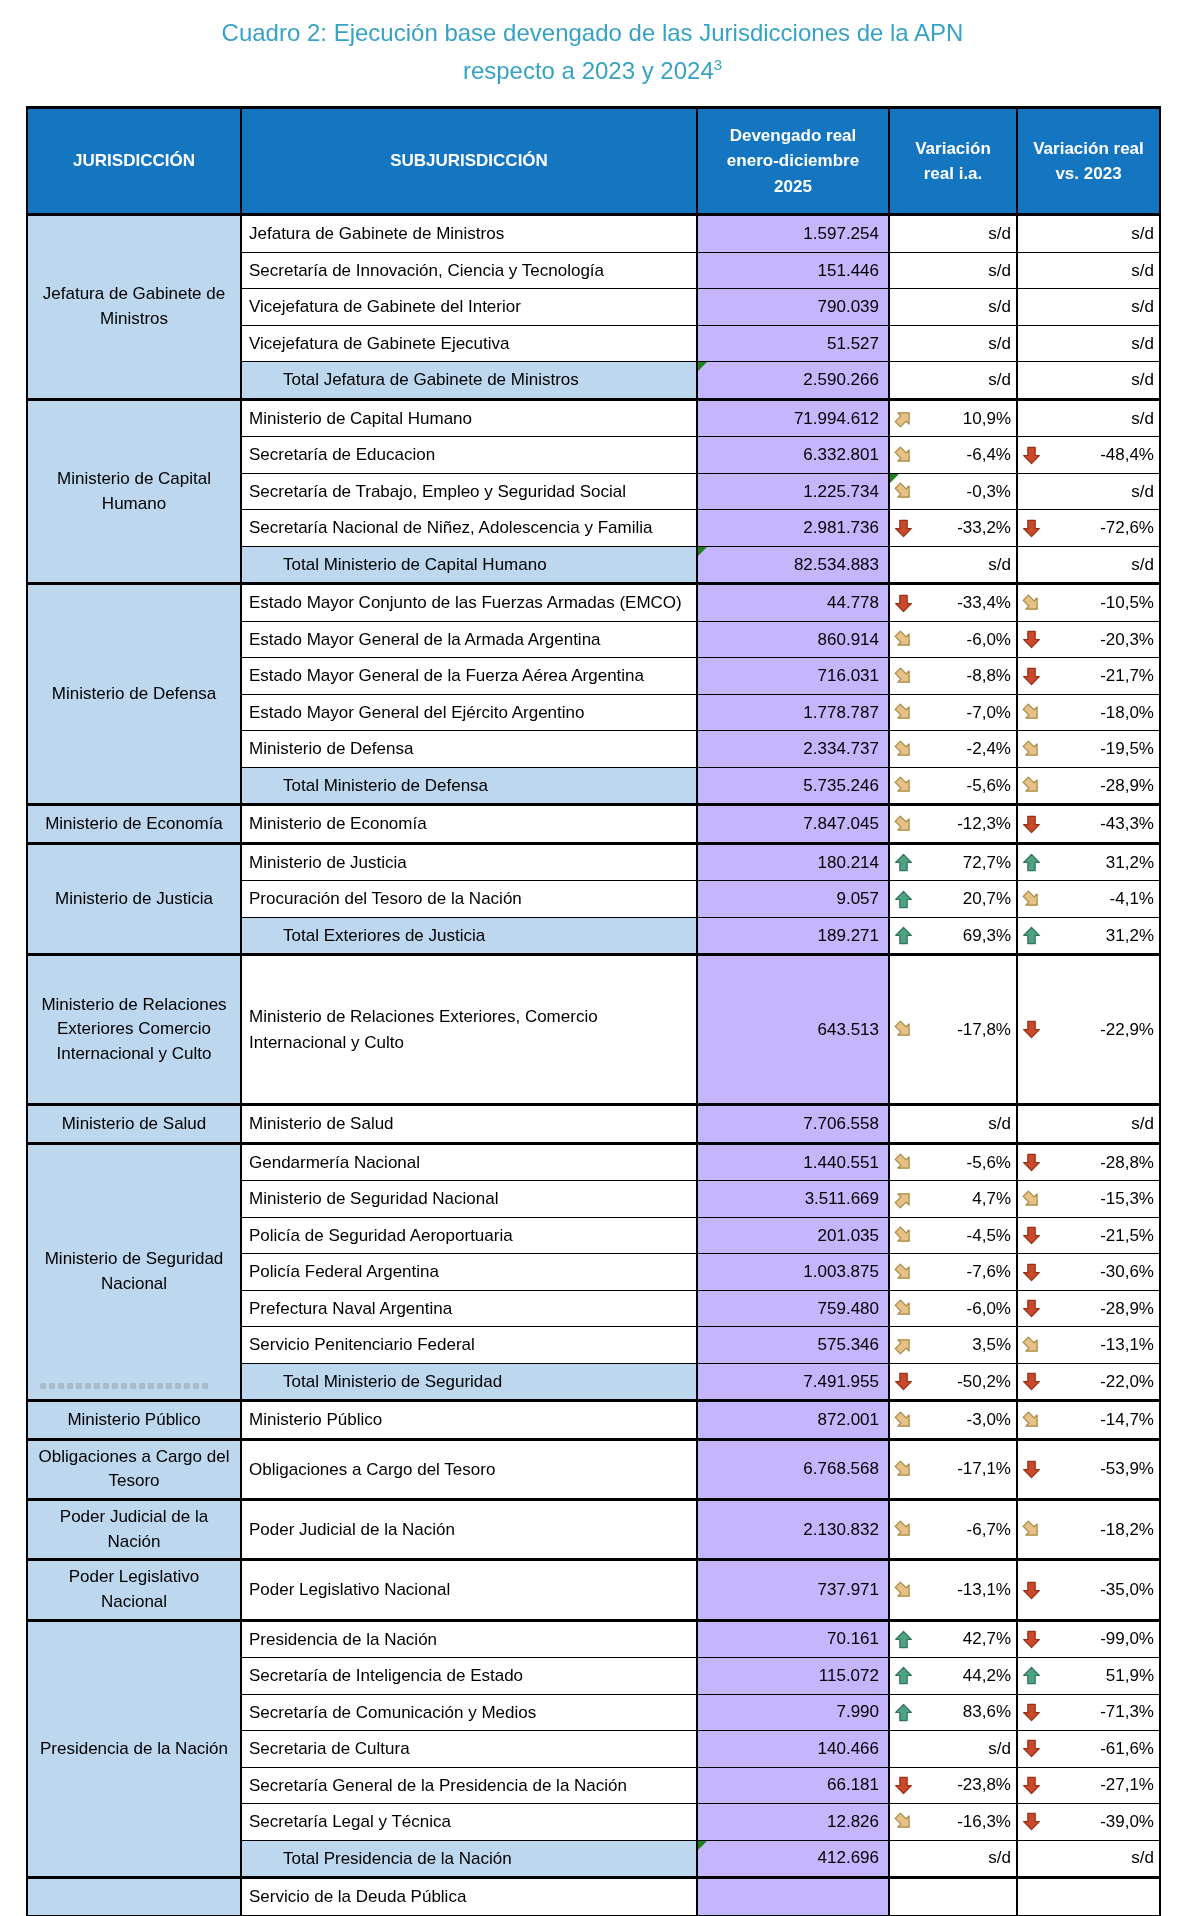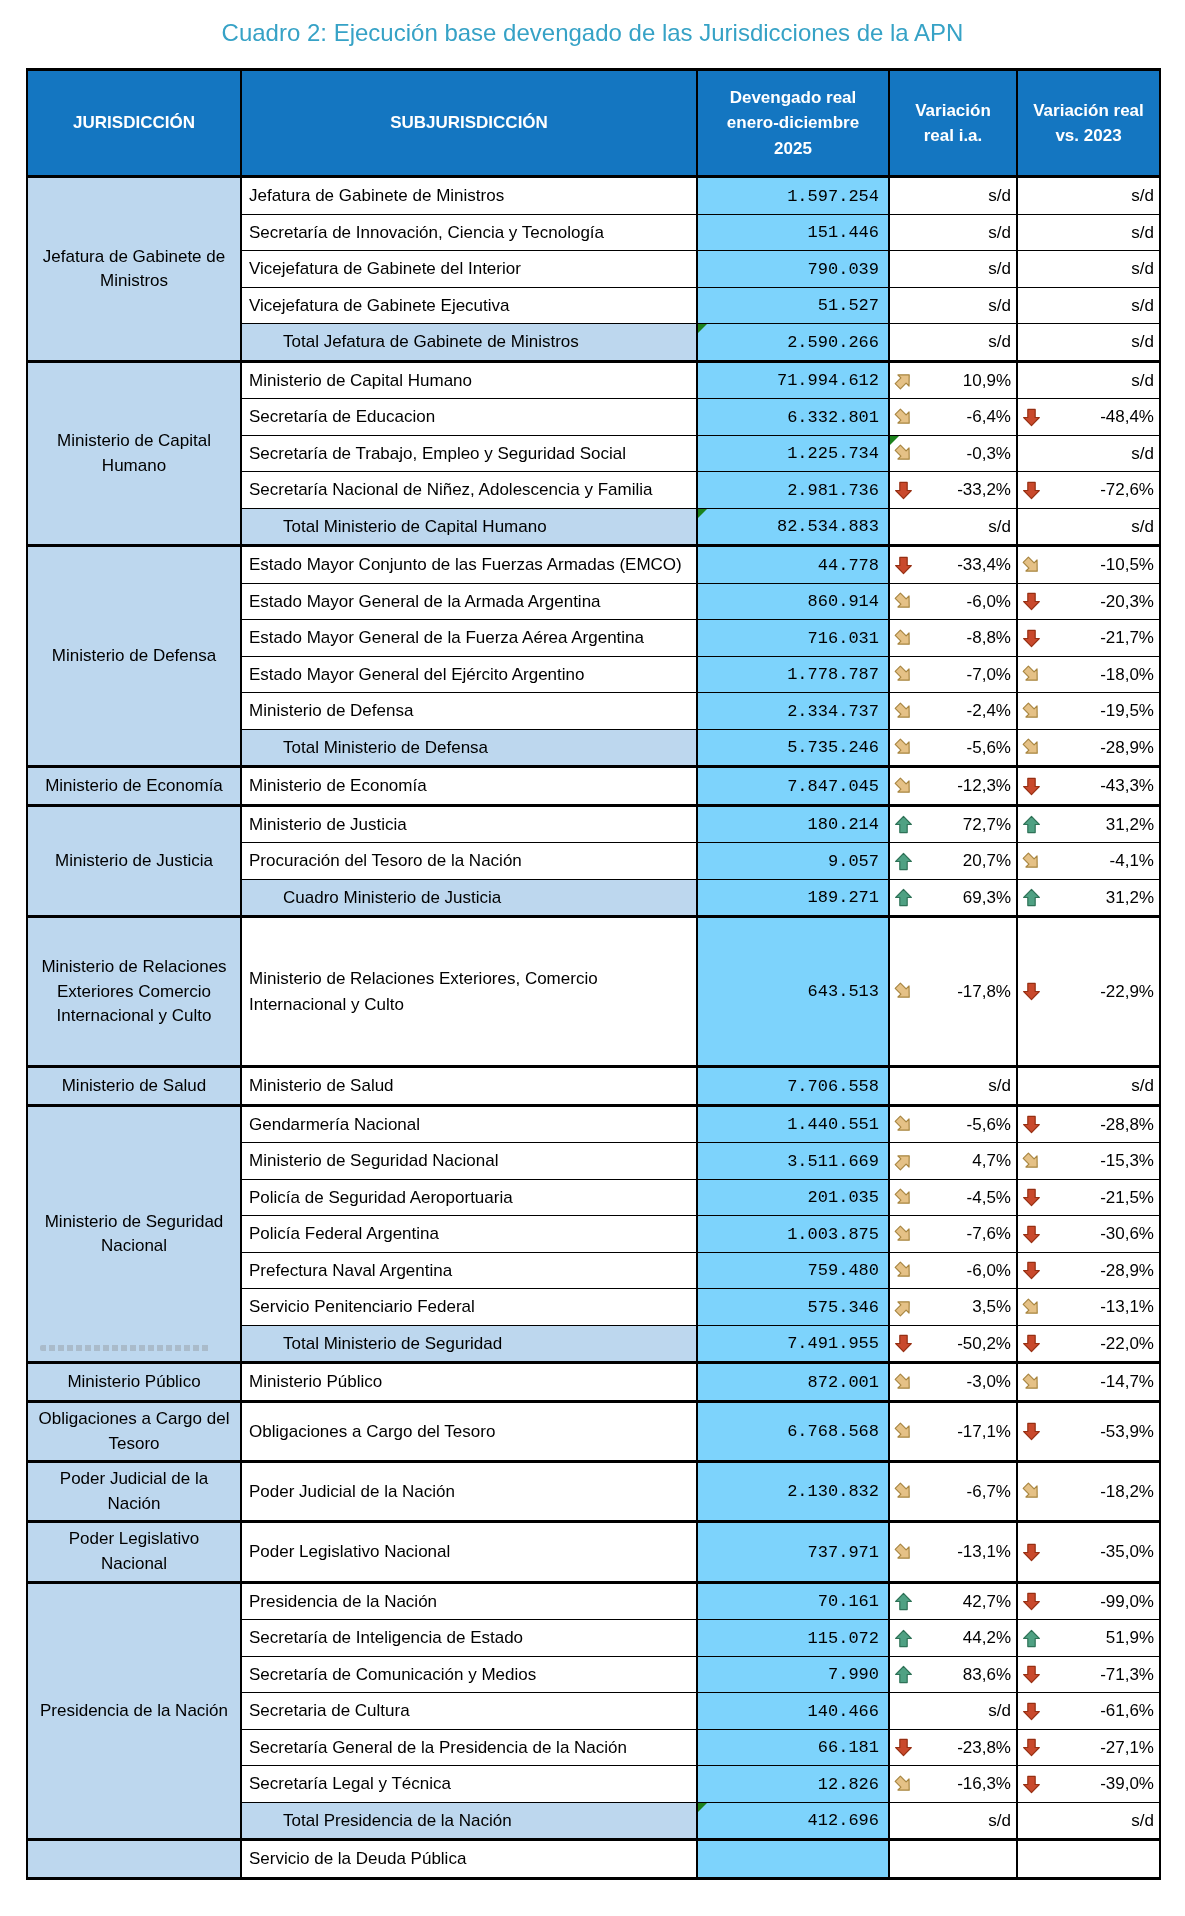--- a/index.html
+++ b/index.html
@@ -68,22 +68,21 @@
     background:#fff;
     text-align:left;
     padding:5px 4px 5px 7px;
     line-height:1.5;
   }
   tr.total-row td.sub-cell{background:var(--light-blue);padding-left:41px;}
   td.val-cell{
     text-align:right;
     padding:5px 9px 5px 4px;
     position:relative;
-    background:#7dd3fc;
-    font-family:Liberation Mono, monospace;
+    background:#c4b5fd;
   }
   td.var-cell{
     padding:4px 5px 4px 4px;
     position:relative;
     background:#fff;
   }
   .var-wrap{display:flex;align-items:center;}
   .var-wrap .pct{flex:1;text-align:right;}
   .icon-box{width:22px;height:20px;display:inline-flex;align-items:center;flex:0 0 22px;}
   svg.arr{display:block;}
@@ -108,20 +107,21 @@
     opacity:.55;border-radius:2px;
   }
 </style>
 </head>
 <body>
 
 <div class="page">
 
   <div class="title">
     <div>Cuadro 2: Ejecución base devengado de las Jurisdicciones de la APN</div>
+    <div><span>respecto a 2023 y 2024</span><sup>3</sup></div>
   </div>
 
   <table class="budget">
     <colgroup>
         <col class="c1">
         <col class="c2">
         <col class="c3">
         <col class="c4">
         <col class="c5">
       </colgroup>
@@ -521,21 +521,21 @@
               <span class="icon-box">
                 <svg class="arr arr-se" viewBox="0 0 16 16" width="19" height="19">
                   <path d="M8 1.2 L14.6 8 H11.1 V14.8 H4.9 V8 H1.4 Z"></path>
                 </svg>
               </span>
               <span class="pct">-4,1%</span>
             </span>
           </td>
         </tr>
         <tr class="total-row">
-          <td class="sub-cell">Cuadro Ministerio de Justicia</td>
+          <td class="sub-cell">Total Exteriores de Justicia</td>
           <td class="val-cell"><span>189.271</span></td>
           <td class="var-cell">
             <span class="var-wrap">
               <span class="icon-box">
                 <svg class="arr arr-up" viewBox="0 0 16 16" width="19" height="19">
                   <path d="M8 1.2 L14.6 8 H11.1 V14.8 H4.9 V8 H1.4 Z"></path>
                 </svg>
               </span>
               <span class="pct">69,3%</span>
             </span>

